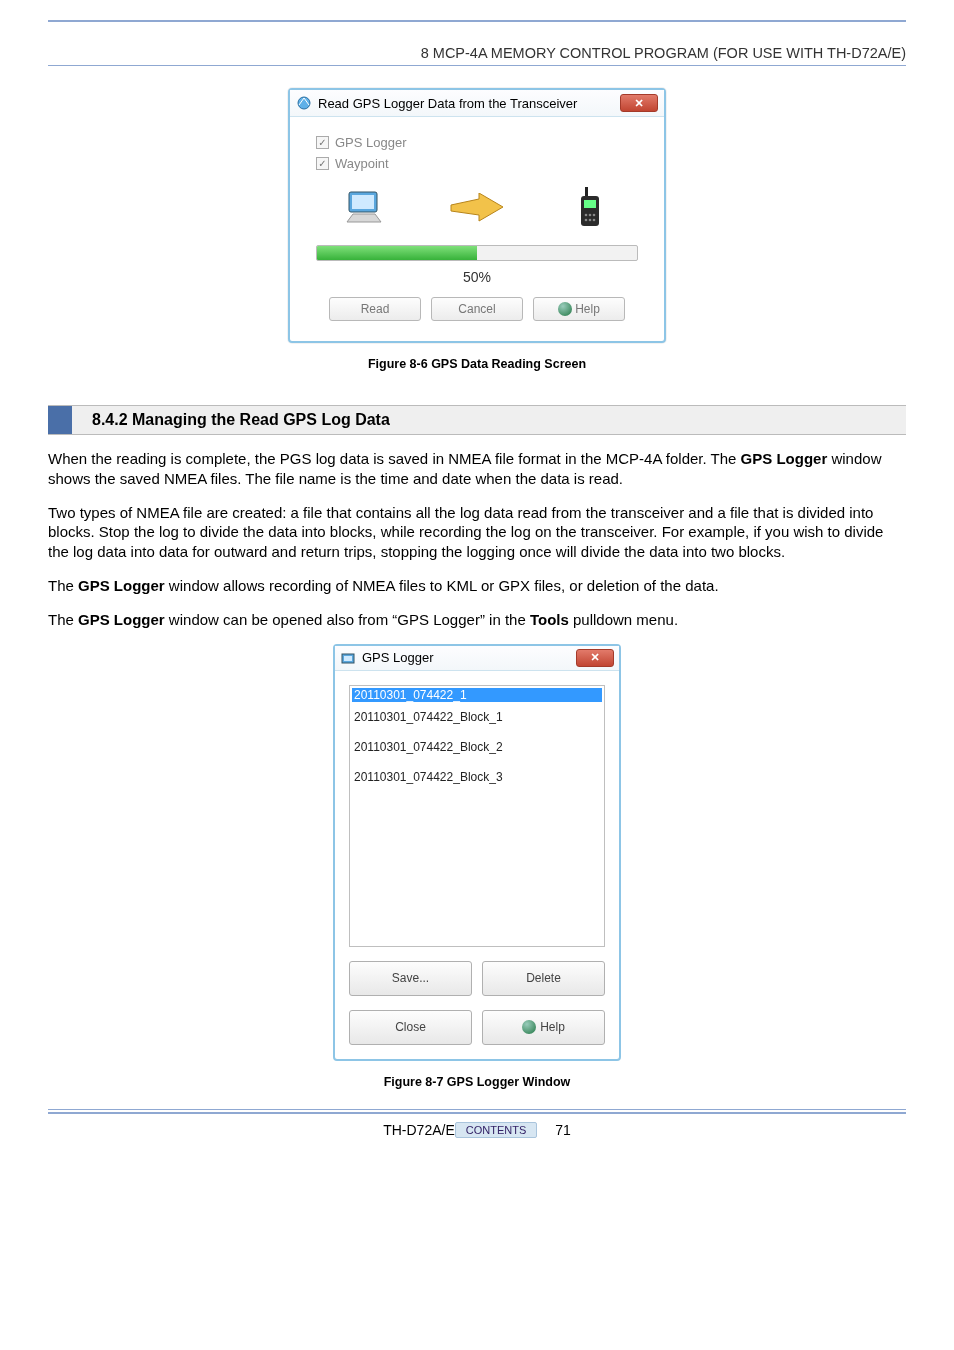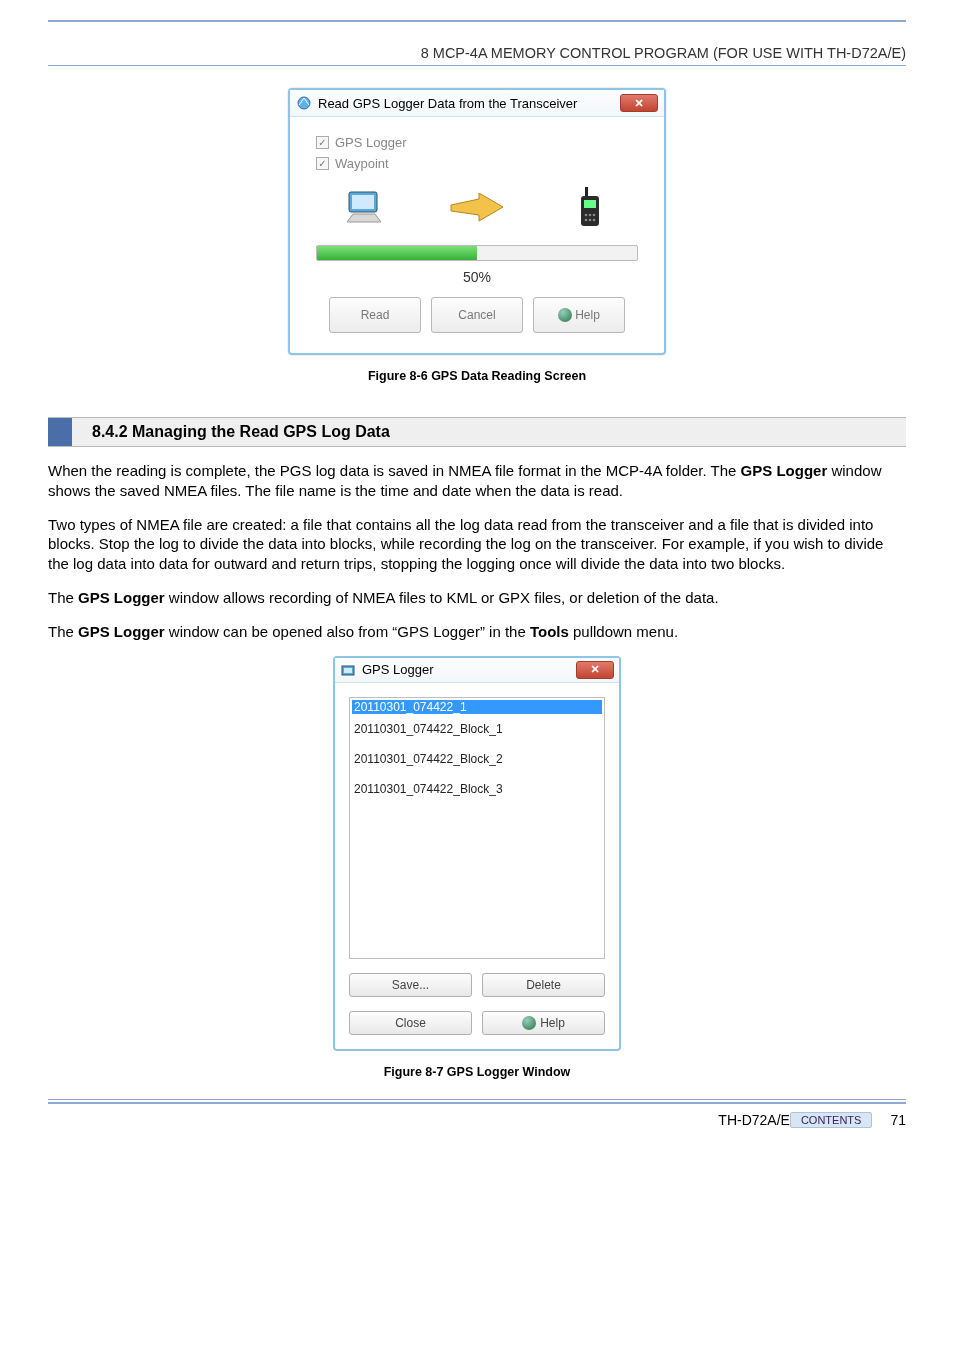--- a/index.html
+++ b/index.html
@@ -71,21 +71,21 @@
     height: 16px; border: 1px solid #bbb; border-radius: 2px;
     background: #f2f2f2; overflow: hidden; margin-top: 4px;
   }
   .progress-inner {
     height: 100%;
     background: linear-gradient(#7fe07a,#37b23a);
   }
   .pct { text-align: center; color: #333; font-size: 14px; margin: 8px 0 12px 0; }
   .btn-row { display: flex; gap: 10px; justify-content: center; padding-bottom: 6px; }
   .winbtn {
-    width: 92px; height: 36px; border: 1px solid #b8b8b8;
+    width: 92px; height: 24px; border: 1px solid #b8b8b8;
     background: linear-gradient(#fdfdfd,#ececec);
     border-radius: 3px; font-size: 12px; color: #777;
     display: flex; align-items: center; justify-content: center; gap: 3px;
   }
   .gicon { width: 14px; height: 14px; display:inline-block; border-radius:50%;
            background: radial-gradient(circle at 35% 30%, #9cb, #274); }
   .caption {
     text-align: center; font-weight: bold; font-size: 12.5px;
     margin: 14px 0 34px 0;
   }
@@ -119,31 +119,31 @@
   .dlg2-body { padding: 14px; }
   .listbox {
     border: 1px solid #bfbfbf; height: 262px;
     font-family: "Segoe UI", Tahoma, sans-serif; font-size: 12px;
     padding: 2px; background: #fff;
   }
   .li-sel { background: #3399ff; color: #fff; padding: 0 2px; display: block; }
   .li { display: block; padding: 8px 2px; color: #222; }
   .dlg2-btnrow { display: flex; gap: 10px; margin-top: 14px; }
   .dlg2-btn {
-    flex: 1; height: 24px; border: 1px solid #b0b0b0;
+    flex: 1; height: 35px; border: 1px solid #b0b0b0;
     background: linear-gradient(#fdfdfd,#e8e8e8); border-radius: 3px;
     font-size: 12px; color: #444;
     display: flex; align-items: center; justify-content: center; gap: 4px;
   }
 
   
   .foot-rule-top { border-top: 1px solid #8fa8d2; margin-top: 20px;}
   .foot-rule-line { border-top: 2px solid #8fa8d2; margin-top: 2px; }
   .foot {
-    display: flex; justify-content: flex-end; align-items: center;
+    display: flex; justify-content: center; align-items: center;
     padding-top: 8px; font-size: 14px;
   }
   .contents-btn {
     background: #d7e6f2; border: 1px solid #a9c4dc; color: #326;
     font-size: 11px; padding: 1px 10px; border-radius: 2px;
   }
   .foot-right { display: flex; align-items: center; gap: 18px; }
 </style>
 </head>
 <body>

